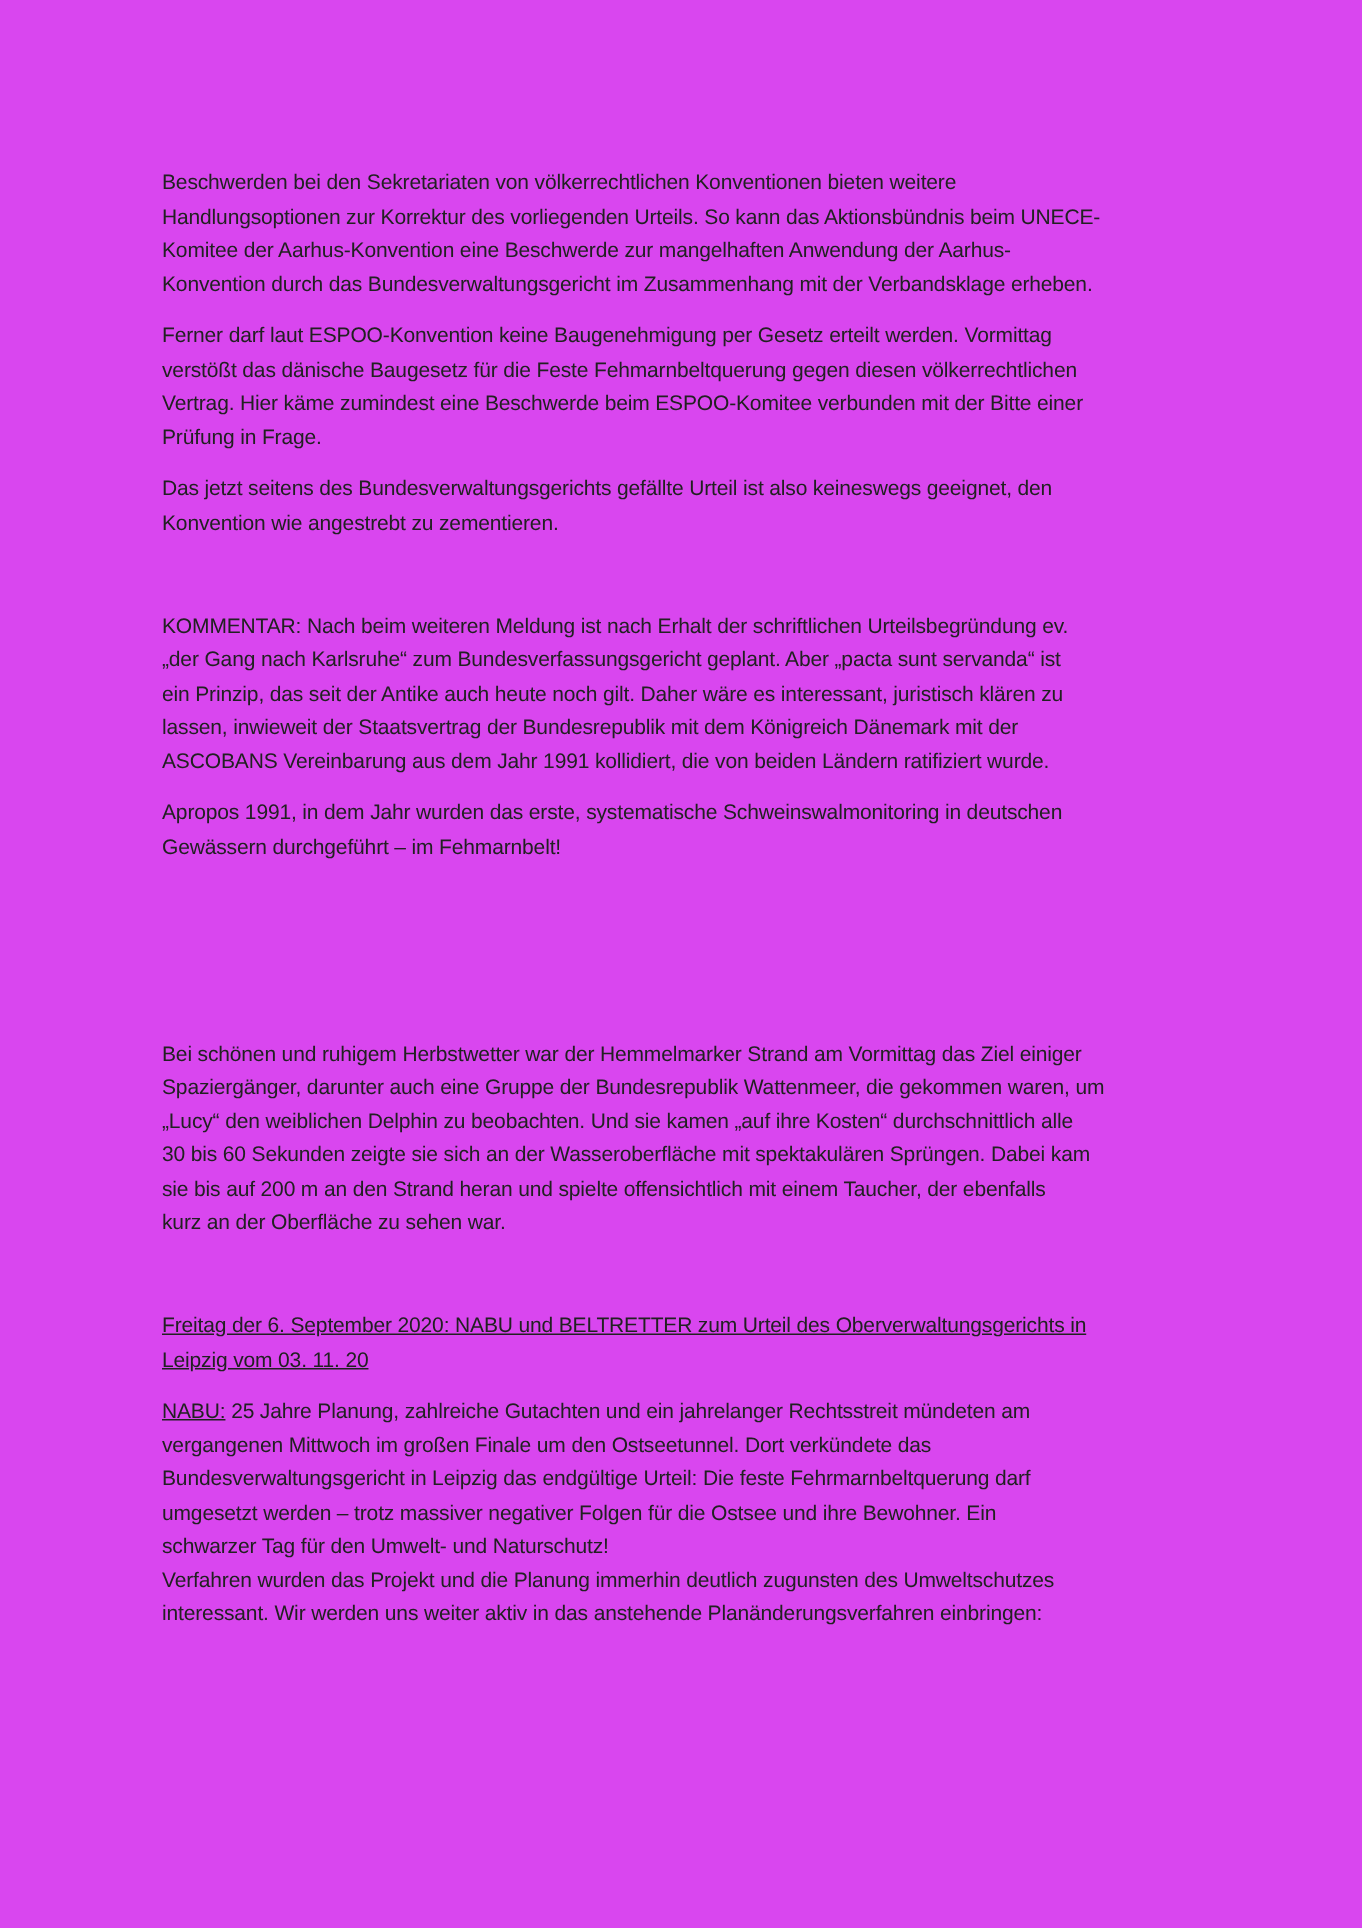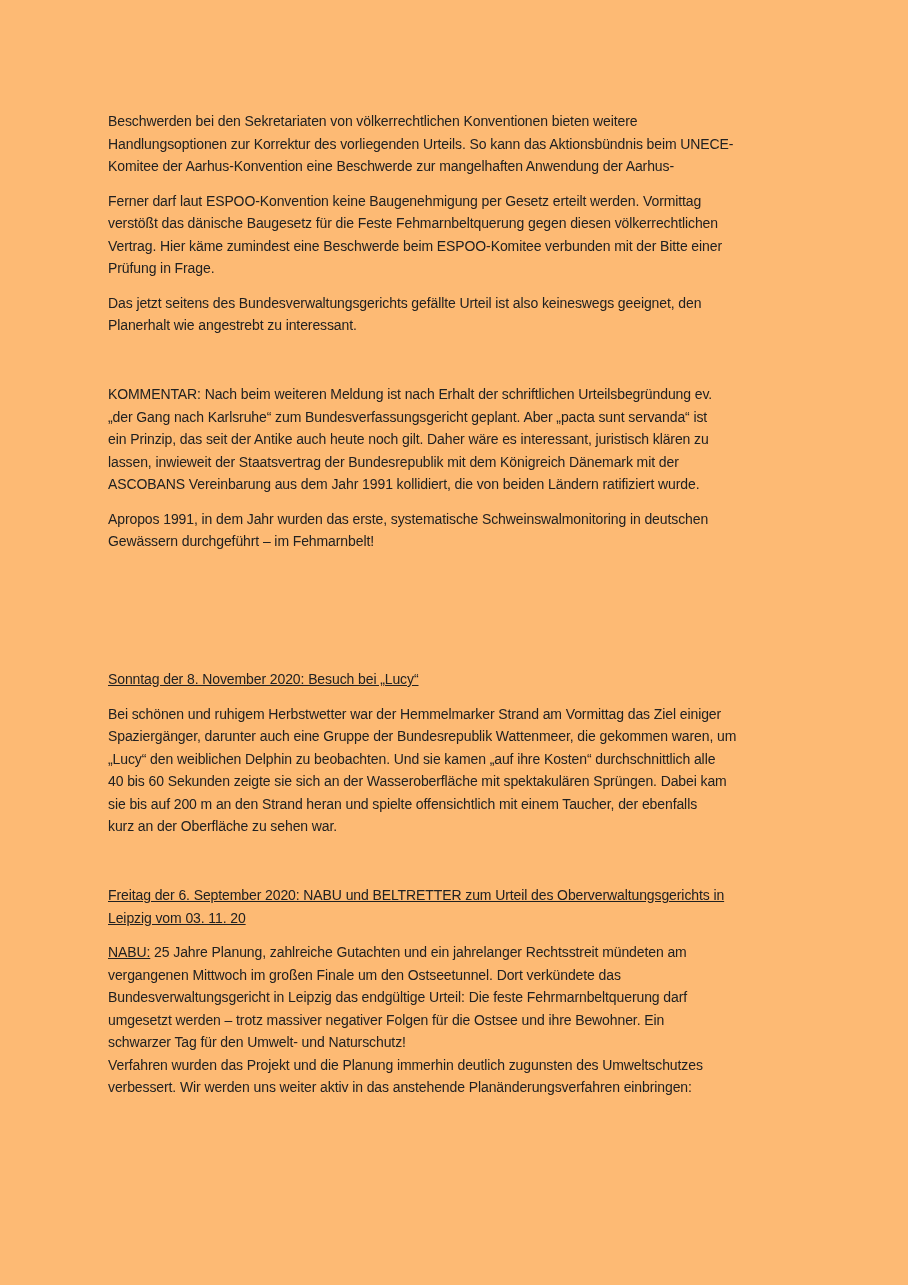--- a/index.html
+++ b/index.html
@@ -14,21 +14,21 @@
     font-family: "Liberation Sans", "DejaVu Sans", sans-serif;
     color: #212121;
     overflow: hidden;
   }
   .doc-page {
     position: absolute;
     left: 0;
     top: 0;
     width: 908px;
     height: 1285px;
-    background: #fdba74;
+    background: #d946ef;
   }
   .doc-body {
     position: absolute;
     left: 108px;
     top: 110px;
     width: 700px;
   }
   .para {
     margin: 0 0 12px 0;
     font-size: 14px;
@@ -48,63 +48,61 @@
 </style>
 </head>
 <body>
 
 <div class="doc-page">
   <div class="doc-body" id="doc-body">
       <div class="para">
         <div class="line">Beschwerden bei den Sekretariaten von völkerrechtlichen Konventionen bieten weitere</div>
         <div class="line">Handlungsoptionen zur Korrektur des vorliegenden Urteils. So kann das Aktionsbündnis beim UNECE-</div>
         <div class="line">Komitee der Aarhus-Konvention eine Beschwerde zur mangelhaften Anwendung der Aarhus-</div>
+        <div class="line">Konvention durch das Bundesverwaltungsgericht im Zusammenhang mit der Verbandsklage erheben.</div>
       </div>
       <div class="para">
         <div class="line">Ferner darf laut ESPOO-Konvention keine Baugenehmigung per Gesetz erteilt werden. Vormittag</div>
         <div class="line">verstößt das dänische Baugesetz für die Feste Fehmarnbeltquerung gegen diesen völkerrechtlichen</div>
         <div class="line">Vertrag. Hier käme zumindest eine Beschwerde beim ESPOO-Komitee verbunden mit der Bitte einer</div>
         <div class="line">Prüfung in Frage.</div>
       </div>
       <div class="para">
         <div class="line">Das jetzt seitens des Bundesverwaltungsgerichts gefällte Urteil ist also keineswegs geeignet, den</div>
-        <div class="line">Planerhalt wie angestrebt zu interessant.</div>
+        <div class="line">Konvention wie angestrebt zu zementieren.</div>
       </div>
       <div class="spacer" style="height: 34.5px;"></div>
       <div class="para">
         <div class="line">KOMMENTAR: Nach beim weiteren Meldung ist nach Erhalt der schriftlichen Urteilsbegründung ev.</div>
         <div class="line">„der Gang nach Karlsruhe“ zum Bundesverfassungsgericht geplant. Aber „pacta sunt servanda“ ist</div>
         <div class="line">ein Prinzip, das seit der Antike auch heute noch gilt. Daher wäre es interessant, juristisch klären zu</div>
         <div class="line">lassen, inwieweit der Staatsvertrag der Bundesrepublik mit dem Königreich Dänemark mit der</div>
         <div class="line">ASCOBANS Vereinbarung aus dem Jahr 1991 kollidiert, die von beiden Ländern ratifiziert wurde.</div>
       </div>
       <div class="para">
         <div class="line"> Apropos 1991, in dem Jahr wurden das erste, systematische Schweinswalmonitoring in deutschen</div>
         <div class="line">Gewässern durchgeführt – im Fehmarnbelt!</div>
       </div>
       <div class="spacer" style="height: 103.5px;"></div>
       <div class="para">
-        <div class="line"><span class="u">Sonntag der 8. November 2020: Besuch bei „Lucy“</span></div>
-      </div>
-      <div class="para">
         <div class="line">Bei schönen und ruhigem Herbstwetter war der Hemmelmarker Strand am Vormittag das Ziel einiger</div>
         <div class="line">Spaziergänger, darunter auch eine Gruppe der Bundesrepublik Wattenmeer, die gekommen waren, um</div>
         <div class="line">„Lucy“ den weiblichen Delphin zu beobachten. Und sie kamen „auf ihre Kosten“ durchschnittlich alle</div>
-        <div class="line">40 bis 60 Sekunden zeigte sie sich an der Wasseroberfläche mit spektakulären Sprüngen. Dabei kam</div>
+        <div class="line">30 bis 60 Sekunden zeigte sie sich an der Wasseroberfläche mit spektakulären Sprüngen. Dabei kam</div>
         <div class="line">sie bis auf 200 m an den Strand heran und spielte offensichtlich mit einem Taucher, der ebenfalls</div>
         <div class="line">kurz an der Oberfläche zu sehen war.</div>
       </div>
       <div class="spacer" style="height: 34.5px;"></div>
       <div class="para">
         <div class="line"><span class="u">Freitag der 6. September 2020: NABU und BELTRETTER zum Urteil des Oberverwaltungsgerichts in</span></div>
         <div class="line"><span class="u">Leipzig vom 03. 11. 20</span></div>
       </div>
       <div class="para">
         <div class="line"><span class="u">NABU:</span> 25 Jahre Planung, zahlreiche Gutachten und ein jahrelanger Rechtsstreit mündeten am</div>
         <div class="line">vergangenen Mittwoch im großen Finale um den Ostseetunnel. Dort verkündete das</div>
         <div class="line">Bundesverwaltungsgericht in Leipzig das endgültige Urteil: Die feste Fehrmarnbeltquerung darf</div>
         <div class="line">umgesetzt werden – trotz massiver negativer Folgen für die Ostsee und ihre Bewohner. Ein</div>
         <div class="line">schwarzer Tag für den Umwelt- und Naturschutz!</div>
         <div class="line">Verfahren wurden das Projekt und die Planung immerhin deutlich zugunsten des Umweltschutzes</div>
-        <div class="line">verbessert. Wir werden uns weiter aktiv in das anstehende Planänderungsverfahren einbringen:</div>
+        <div class="line">interessant. Wir werden uns weiter aktiv in das anstehende Planänderungsverfahren einbringen:</div>
       </div>
     </div>
 </div>
 
 </body></html>

